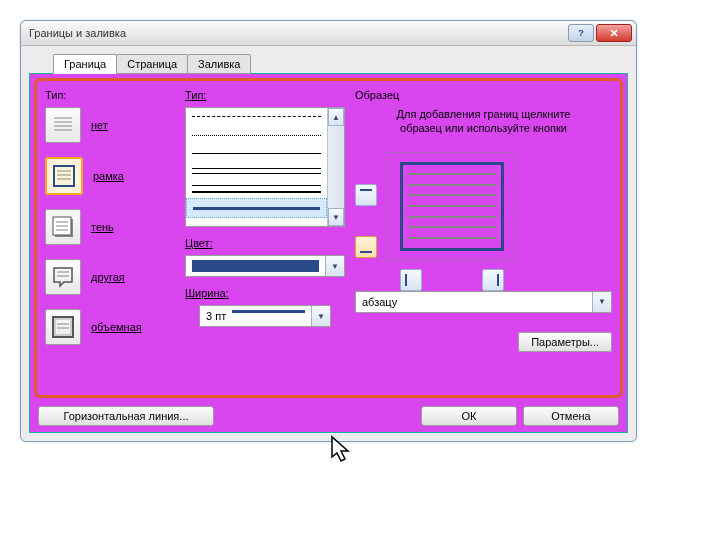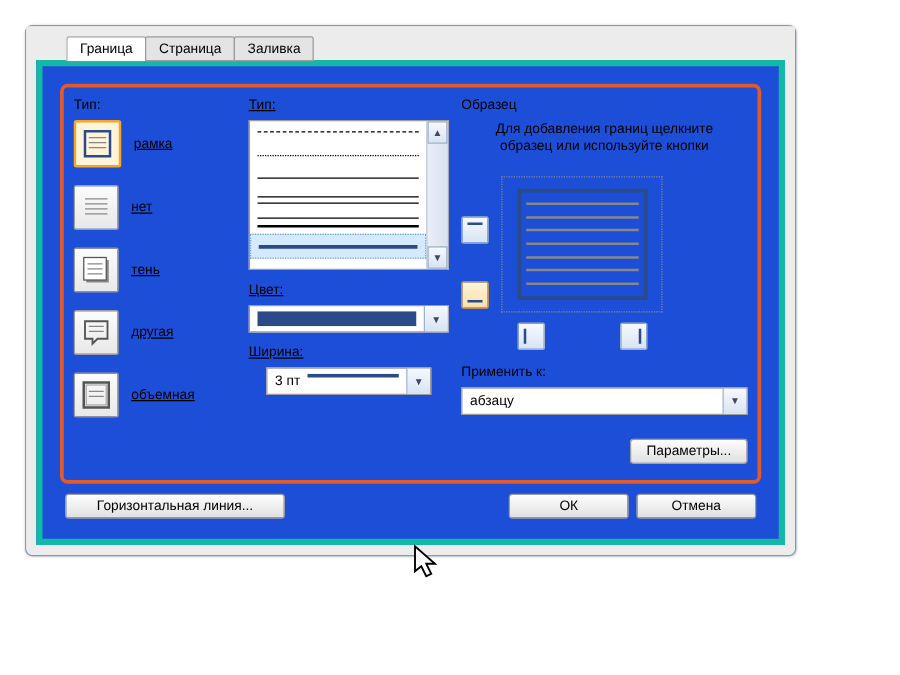--- a/index.html
+++ b/index.html
@@ -76,23 +76,23 @@
     margin-right: -1px;
     cursor: pointer;
     border-radius: 2px 2px 0 0;
   }
   .tab.active {
     background: #fff;
     border-bottom: 1px solid #fff;
   }
 
   .tab-panel {
-    border: 5px solid #14b8a6;
-    background: #1d4ed8;
-    padding: 14px;
+    border: 1px solid #14b8a6;
+    background: #d946ef;
+    padding: 4px;
   }
 
   .highlight-frame {
     border: 3px solid #e05a2c;
     border-radius: 6px;
     padding: 6px 8px 8px 8px;
     display: flex;
     gap: 10px;
     min-height: 300px;
   }
@@ -287,62 +287,69 @@
   .cursor-overlay {
     position: absolute;
     pointer-events: none;
   }
 </style>
 </head>
 <body>
 
 <div class="dialog">
 
+  <div class="titlebar">
+    <span class="title">Границы и заливка</span>
+    <div class="controls">
+      <div class="win-btn help">?</div>
+      <div class="win-btn close">✕</div>
+    </div>
+  </div>
 
   <div class="body-area">
 
     <div class="tab-strip">
       <div class="tab active"><span>Граница</span></div>
       <div class="tab"><span>Страница</span></div>
       <div class="tab"><span>Заливка</span></div>
     </div>
 
     <div class="tab-panel">
       <div class="highlight-frame">
 
         <div class="col-type">
           <div class="section-label">Тип:</div>
           <div class="type-list">
+
+            <div class="type-item">
+              <div class="type-icon">
+                <svg width="26" height="26">
+                    <g stroke="#888" stroke-width="1">
+                      <line x1="4" y1="6" x2="22" y2="6"></line>
+                      <line x1="4" y1="10" x2="22" y2="10"></line>
+                      <line x1="4" y1="14" x2="22" y2="14"></line>
+                      <line x1="4" y1="18" x2="22" y2="18"></line>
+                    </g>
+                  </svg>
+              </div>
+              <span class="type-label">нет</span>
+            </div>
 
             <div class="type-item">
               <div class="type-icon selected">
                 <svg width="26" height="26">
                     <rect x="3" y="3" width="20" height="20" fill="none" stroke="#2a4a8a" stroke-width="2"></rect>
                     <g stroke="#888">
                       <line x1="6" y1="8" x2="20" y2="8"></line>
                       <line x1="6" y1="12" x2="20" y2="12"></line>
                       <line x1="6" y1="16" x2="20" y2="16"></line>
                     </g>
                   </svg>
               </div>
               <span class="type-label">рамка</span>
-            </div>
-
-            <div class="type-item">
-              <div class="type-icon">
-                <svg width="26" height="26">
-                    <g stroke="#888" stroke-width="1">
-                      <line x1="4" y1="6" x2="22" y2="6"></line>
-                      <line x1="4" y1="10" x2="22" y2="10"></line>
-                      <line x1="4" y1="14" x2="22" y2="14"></line>
-                      <line x1="4" y1="18" x2="22" y2="18"></line>
-                    </g>
-                  </svg>
-              </div>
-              <span class="type-label">нет</span>
             </div>
 
             <div class="type-item">
               <div class="type-icon">
                 <svg width="26" height="26">
                     <rect x="5" y="5" width="18" height="18" fill="#888"></rect>
                     <rect x="3" y="3" width="18" height="18" fill="#fff" stroke="#555"></rect>
                     <g stroke="#888">
                       <line x1="6" y1="8" x2="18" y2="8"></line>
                       <line x1="6" y1="12" x2="18" y2="12"></line>
@@ -469,21 +476,20 @@
                 </div>
                 <div class="edge-btn">
                   <svg width="14" height="14">
                       <line x1="12" y1="1" x2="12" y2="13" stroke="#2a4a8a" stroke-width="2"></line>
                     </svg>
                 </div>
               </div>
             </div>
           </div>
 
-          <div class="section-label" style="margin-top:12px"><span>Применить к:</span></div>
           <div class="combo">
             <div class="combo-value">абзацу</div>
             <div class="combo-btn">▼</div>
           </div>
 
           <div style="text-align:right;margin-top:23px">
             <span class="btn">Параметры...</span>
           </div>
 
         </div>

